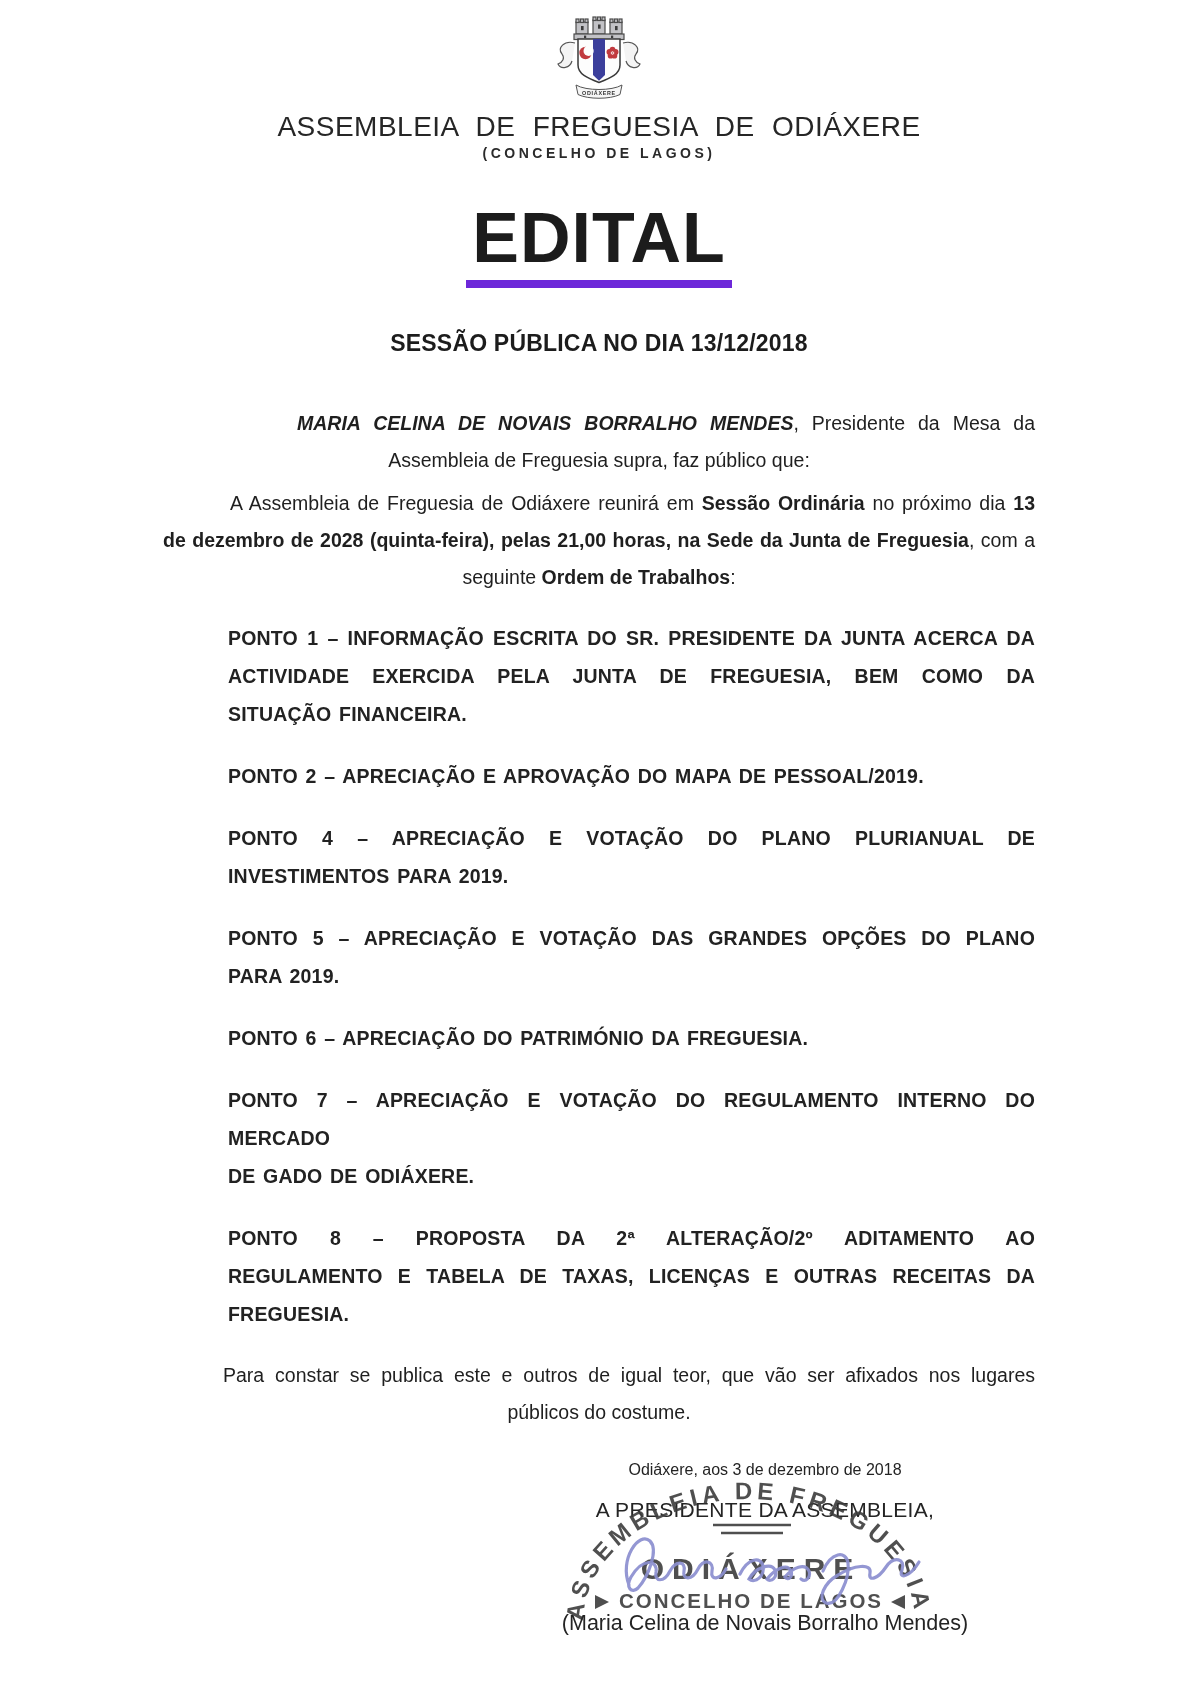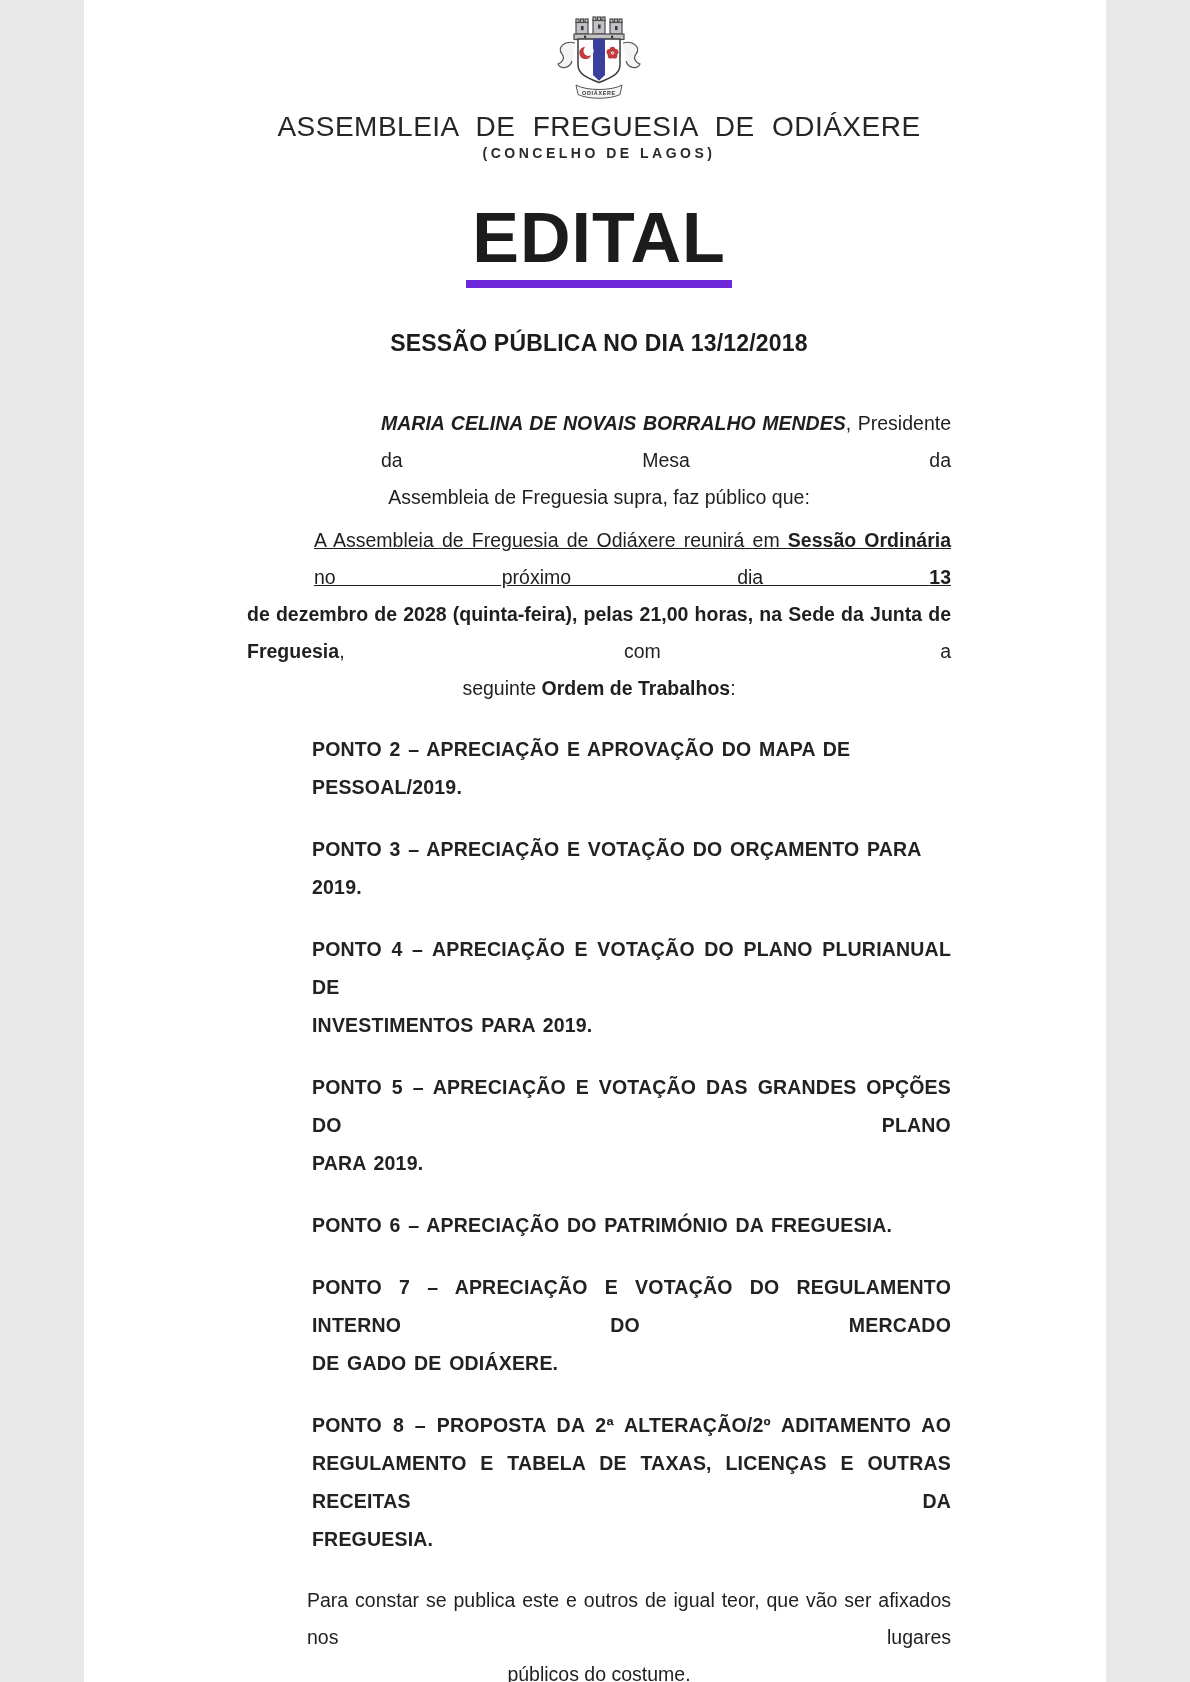--- a/index.html
+++ b/index.html
@@ -1,17 +1,17 @@
 <!DOCTYPE html>
 <html><head>
 <meta charset="utf-8">
 <style>
   html,body{margin:0;padding:0;background:#e8e8e8;}
   .sheet{
-    width:1022px;height:1682px;background:#ffffff;position:relative;
+    width:1190px;height:1682px;background:#ffffff;position:relative;
     margin:0 auto;box-sizing:border-box;padding:12px 155px 0 163px;
     overflow:hidden;
     font-family:"Liberation Sans","DejaVu Sans",sans-serif;color:#1f1f1f;
   }
   
   .header{text-align:center;}
   .crest{display:inline-block;}
   .org-name{font-size:28px;letter-spacing:.5px;word-spacing:9px;color:#262626;margin-top:3px;white-space:nowrap;}
   .org-subtitle{font-size:14px;font-weight:700;letter-spacing:3.5px;margin-top:2px;color:#2a2a2a;}
   
@@ -102,32 +102,34 @@
   </div>
 
   <div class="session">SESSÃO PÚBLICA NO DIA 13/12/2018</div>
 
   <div id="intro-block" class="bodytext">
       <div class="paragraph">
         <div class="tline just" style="padding-left: 134px;"><span class="b i">MARIA CELINA DE NOVAIS BORRALHO MENDES</span><span>, Presidente da Mesa da</span></div>
         <div class="tline"><span>Assembleia de Freguesia supra, faz público que:</span></div>
       </div>
       <div class="paragraph">
-        <div class="tline just" style="padding-left: 67px; text-decoration: underline;"><span>A Assembleia de Freguesia de Odiáxere reunirá em </span><span class="b">Sessão Ordinária</span><span> no próximo dia </span><span class="b">13</span></div>
+        <div class="tline just" style="padding-left: 67px;"><span>A Assembleia de Freguesia de Odiáxere reunirá em </span><span class="b">Sessão Ordinária</span><span> no próximo dia </span><span class="b">13</span></div>
         <div class="tline just"><span class="b">de dezembro de 2028 (quinta-feira), pelas 21,00 horas, na Sede da Junta de Freguesia</span><span>, com a</span></div>
         <div class="tline"><span>seguinte </span><span class="b">Ordem de Trabalhos</span><span>:</span></div>
       </div>
     </div>
 
   <div class="pontos" id="pontos-block">
       <div class="ponto">
-        <div class="pline">PONTO 2 – APRECIAÇÃO E APROVAÇÃO DO MAPA DE PESSOAL/2019.</div>
+        <div class="pline just">PONTO 1 – INFORMAÇÃO ESCRITA DO SR. PRESIDENTE DA JUNTA ACERCA DA</div>
+        <div class="pline just">ACTIVIDADE EXERCIDA PELA JUNTA DE FREGUESIA, BEM COMO DA</div>
+        <div class="pline">SITUAÇÃO FINANCEIRA.</div>
       </div>
       <div class="ponto">
-        <div class="pline">PONTO 3 – APRECIAÇÃO E VOTAÇÃO DO ORÇAMENTO PARA 2019.</div>
+        <div class="pline">PONTO 2 – APRECIAÇÃO E APROVAÇÃO DO MAPA DE PESSOAL/2019.</div>
       </div>
       <div class="ponto">
         <div class="pline just">PONTO 4 – APRECIAÇÃO E VOTAÇÃO DO PLANO PLURIANUAL DE</div>
         <div class="pline">INVESTIMENTOS PARA 2019.</div>
       </div>
       <div class="ponto">
         <div class="pline just">PONTO 5 – APRECIAÇÃO E VOTAÇÃO DAS GRANDES OPÇÕES DO PLANO</div>
         <div class="pline">PARA 2019.</div>
       </div>
       <div class="ponto">

